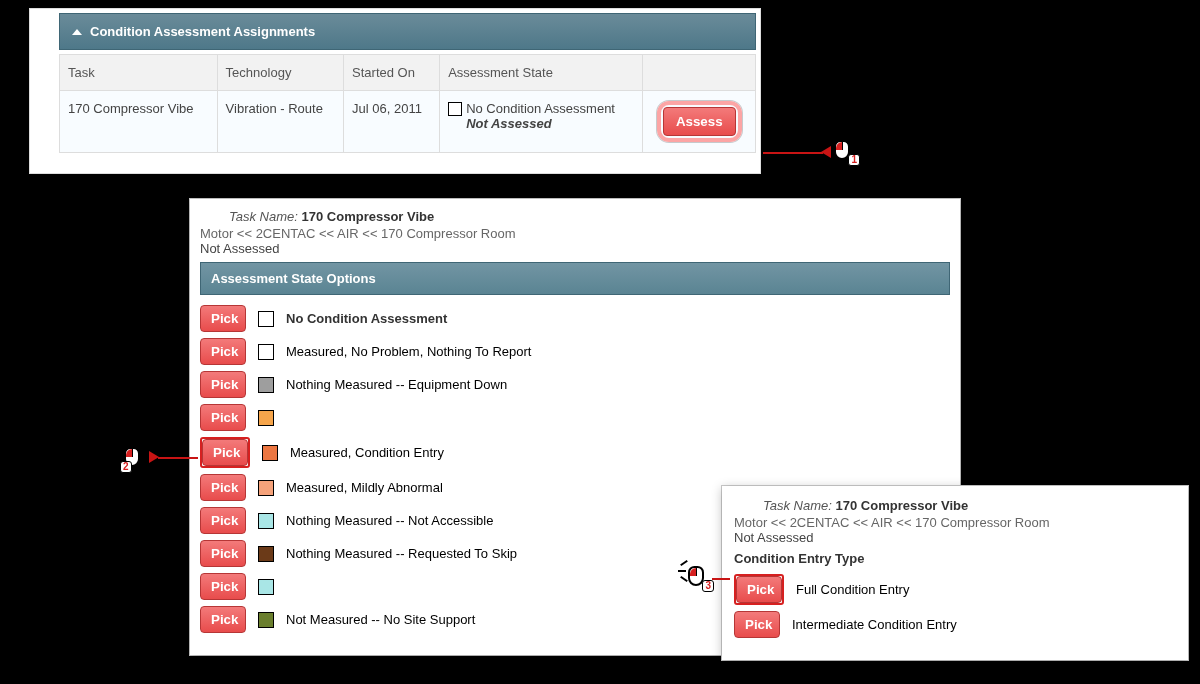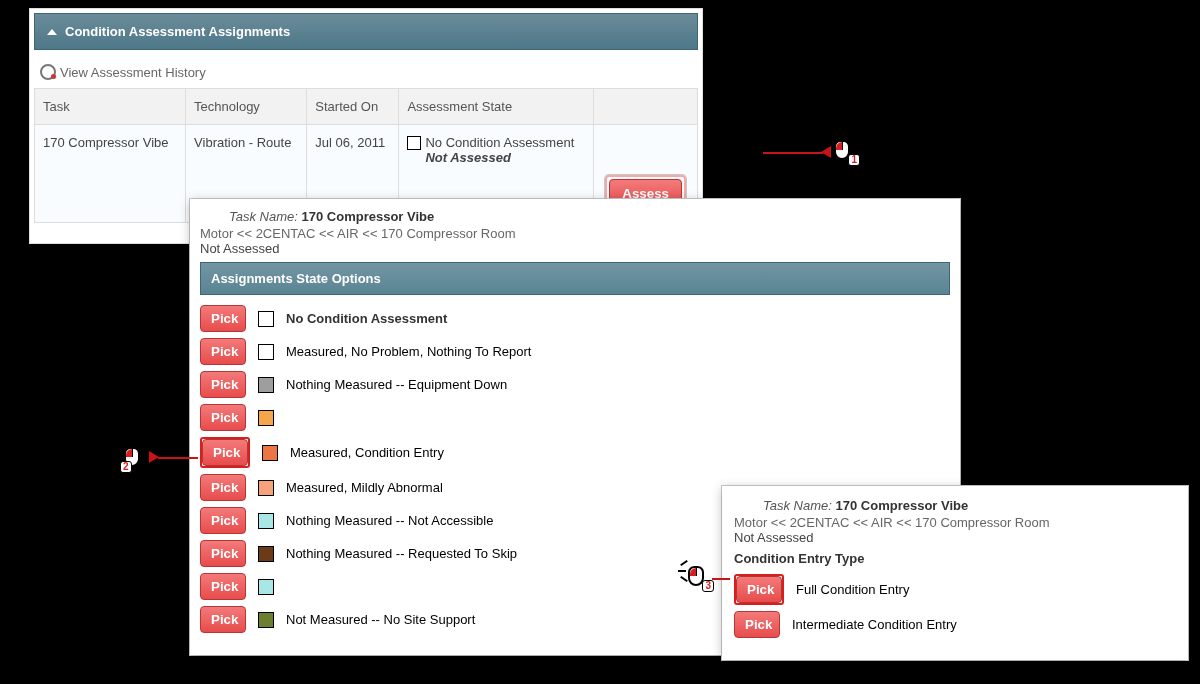--- a/index.html
+++ b/index.html
@@ -1,22 +1,23 @@
 <!DOCTYPE html>
 <html><head>
 <meta charset="utf-8">
 <style>
   * { box-sizing: border-box; margin: 0; padding: 0; }
   body { font-family: "Segoe UI", -apple-system, Arial, sans-serif; font-size: 13px; color: #444; background: #000; width: 1200px; height: 684px; position: relative; }
   
   
   .panel1 {
-    position: absolute; top: 8px; left: 29px; width: 674px;
+    position: absolute; top: 8px; left: 29px; width: 732px;
     background: #fff; border: 1px solid #ddd; box-shadow: 0 2px 6px rgba(0,0,0,0.15);
     padding-bottom: 20px;
+    padding-left: 25px;
   }
   .panel-header {
     background: linear-gradient(#6a8b99, #4e7889);
     color: #fff; font-weight: bold; padding: 10px 12px;
     border: 1px solid #3f6675; margin: 4px;
     display: flex; align-items: center; gap: 8px;
   }
   .caret-up {
     width: 0; height: 0; border-left: 5px solid transparent; border-right: 5px solid transparent;
     border-bottom: 6px solid #fff;
@@ -29,21 +30,21 @@
   .tbl th { background:#f2f2f2; font-weight:normal; color:#555; }
   .tbl td { background:#f8fcff; vertical-align: top; }
   .state-cell { display:flex; flex-direction:column; }
   .state-row1 { display:flex; align-items:center; gap:4px; }
   .swatch { width:14px; height:14px; border:1px solid #000; background:#fff; display:inline-block; }
   .not-assessed { font-style: italic; font-weight: bold; margin-left:18px; }
   .btn-assess {
     background: linear-gradient(#f37a7a,#e84c4c); color:#fff; border:1px solid #b63636;
     border-radius:4px; padding:6px 12px; font-weight:bold; cursor:pointer;
   }
-  .highlight-red { border:2px solid #fca5a5; border-radius:4px; padding:2px; display:inline-block; box-shadow:0 0 0 1px rgba(0,0,0,.2);margin-top:40px;}
+  .highlight-red { border:4px solid #fca5a5; border-radius:12px; padding:2px; display:inline-block; box-shadow:0 0 0 1px rgba(0,0,0,.2);}
   
   
   .panel2 {
     position: absolute; top: 199px; left: 190px; width: 770px;
     background: #fff; box-shadow: 0 2px 10px rgba(0,0,0,0.25), 0 0 0 1px #ccc;
     padding: 10px 10px 16px 10px;
   }
   .meta { color:#555; margin-bottom:2px; }
   .meta i { font-style: italic; margin-left: 29px; }
   .meta b { color:#333; font-weight:bold; }
@@ -93,24 +94,20 @@
   .m3-rays { position:absolute; }
   .m3-rays span { position:absolute; width:8px; height:2px; background:#000; }
 </style>
 </head>
 <body>
 
 <div class="panel1">
   <div class="panel-header">
     <span class="caret-up"></span>
     <span>Condition Assessment Assignments</span>
-  </div>
-  <div class="history-link">
-    <span class="history-icon"></span>
-    <span>View Assessment History</span>
   </div>
   <table class="tbl">
     <thead>
         <tr>
       <th>Task</th>
       <th>Technology</th>
       <th>Started On</th>
       <th>Assessment State</th>
       <th></th>
     </tr>
@@ -146,21 +143,21 @@
   <span class="mouse-num">1</span>
 </div>
 
 <div class="panel2">
   <div class="meta">
     <i>Task Name:</i>
     <b>170 Compressor Vibe</b>
   </div>
   <div class="ital">Motor &lt;&lt; 2CENTAC &lt;&lt; AIR &lt;&lt; 170 Compressor Room</div>
   <div>Not Assessed</div>
-  <div class="sub-header">Assignments State Options</div>
+  <div class="sub-header">Assessment State Options</div>
   <div class="opts" id="opts2">
       <div class="opt-row">
         <button class="btn-pick">Pick</button>
         <span class="sw sw-white"></span>
         <span class="opt-label bold">No Condition Assessment</span>
       </div>
       <div class="opt-row">
         <button class="btn-pick">Pick</button>
         <span class="sw sw-white"></span>
         <span class="opt-label">Measured, No Problem, Nothing To Report</span>

